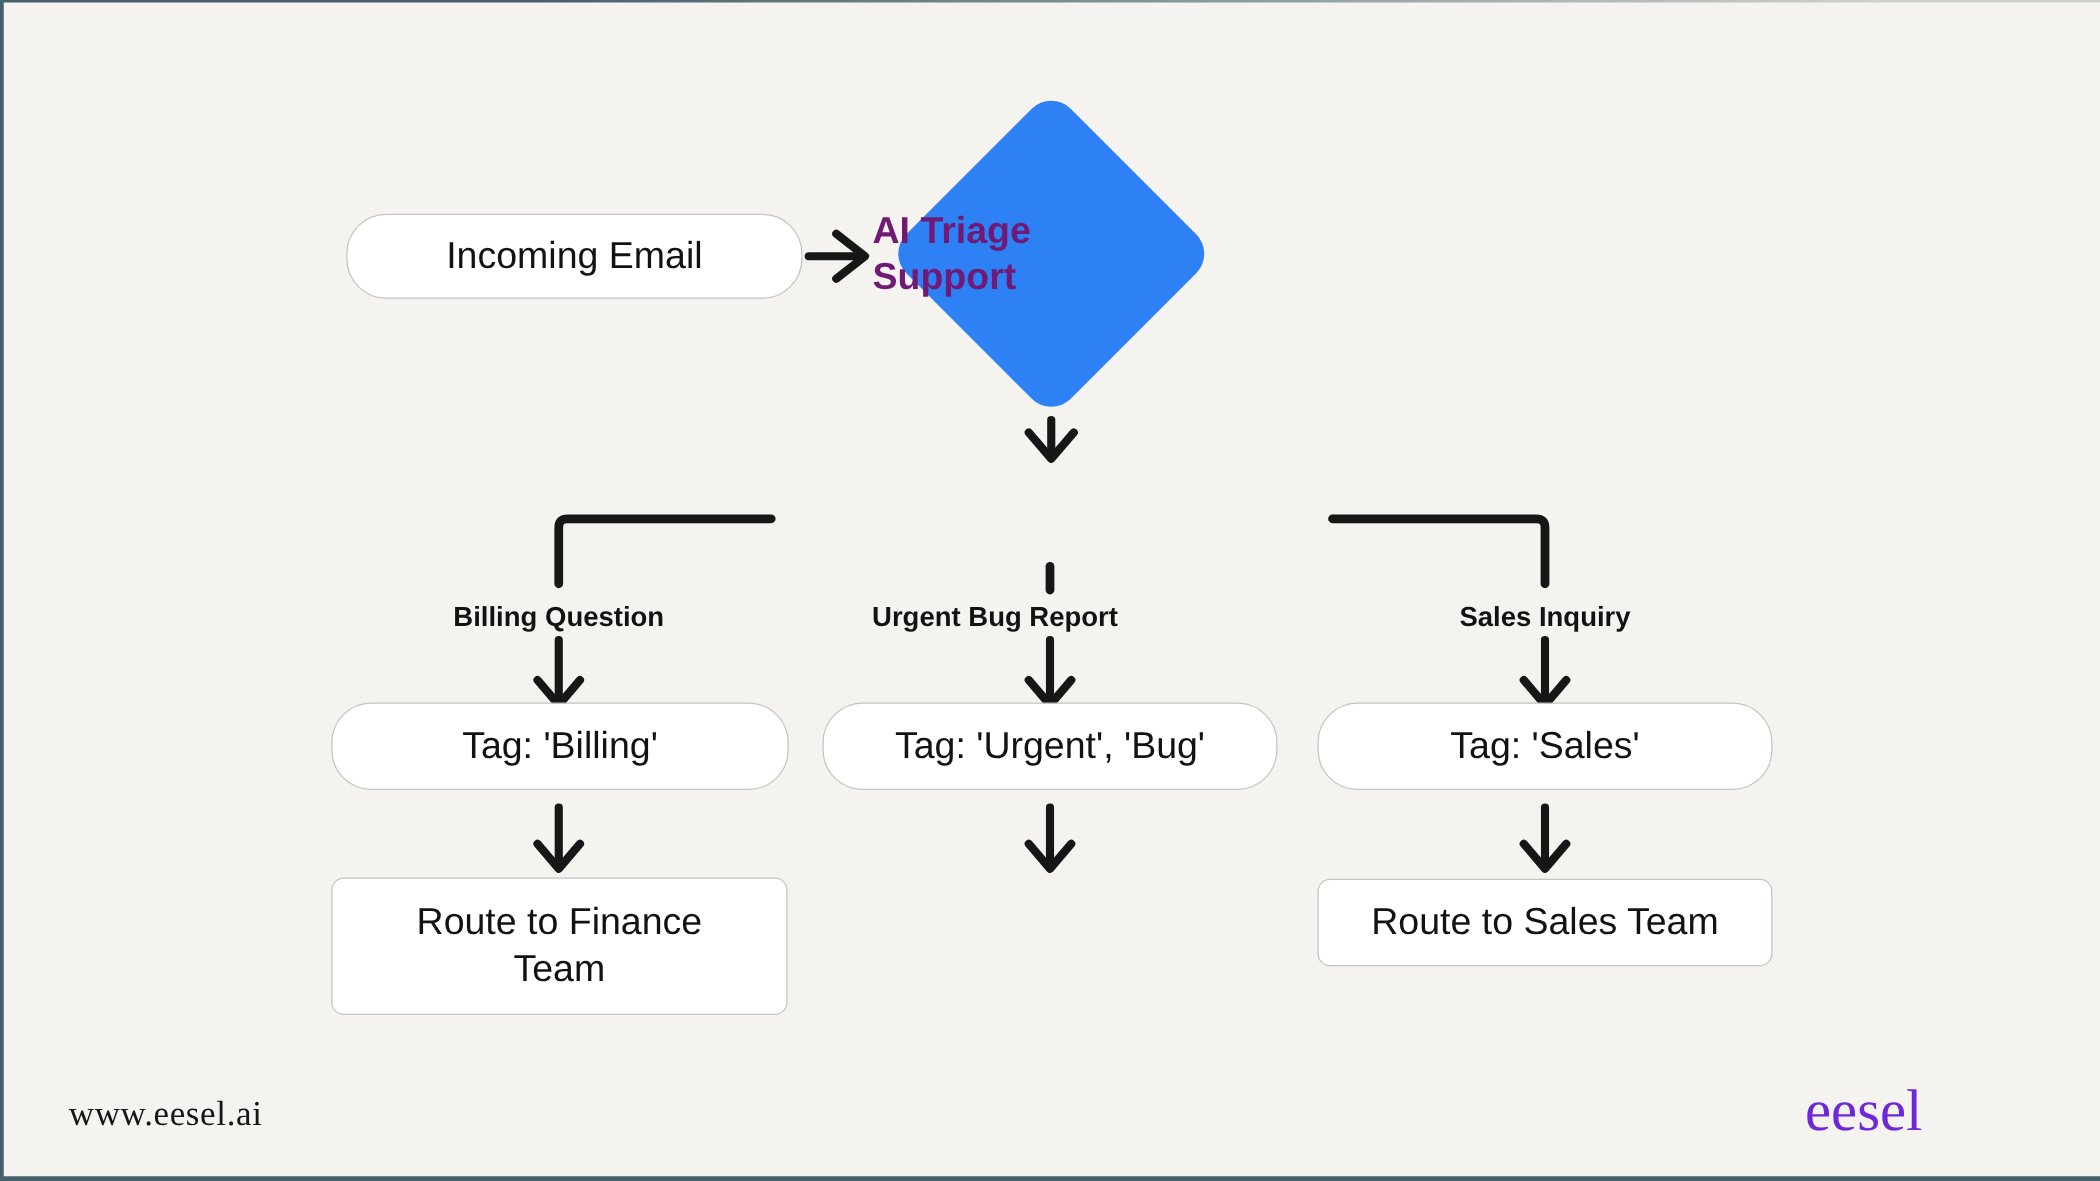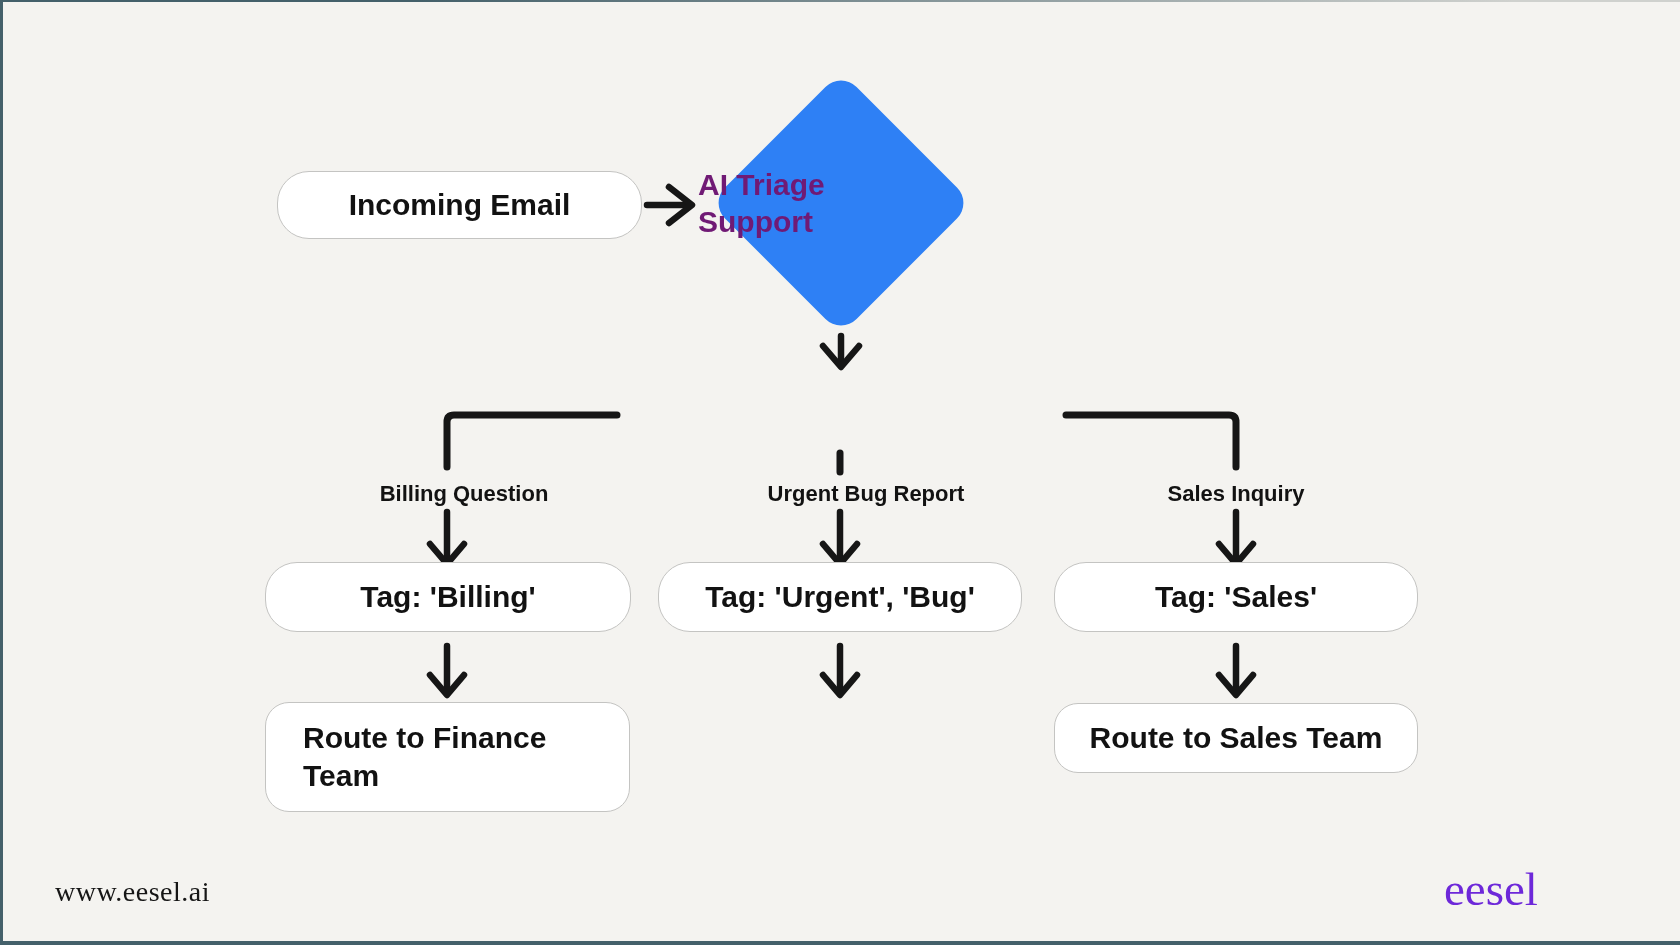--- a/index.html
+++ b/index.html
@@ -18,44 +18,44 @@
 
   
   .edge-left{position:absolute;left:0;top:0;width:3px;height:945px;background:var(--frame);}
   .edge-top{position:absolute;left:0;top:0;width:1680px;height:2px;
             background:linear-gradient(to right, var(--frame) 0%, var(--frame) 25%, #cfd1ce 90%);}
   .edge-bottom{position:absolute;left:0;bottom:0;width:1680px;height:4px;background:var(--frame);}
 
   svg.connectors{position:absolute;left:0;top:0;}
 
   .node{position:absolute;background:var(--node-fill);border:1.5px solid var(--node-border);
-        display:flex;align-items:center;justify-content:center;
-        color:var(--text);font-weight:700;}
+        display:flex;align-items:center;justify-content:center;text-align:center;
+        color:var(--text);font-weight:400;}
 
   .node-start{left:277px;top:171px;width:365px;height:68px;border-radius:32px;font-size:30px;}
   .node-process{left:616px;top:379px;width:451px;height:72px;border-radius:34px;font-size:31px;white-space:nowrap;}
 
   .diamond{position:absolute;left:748px;top:110px;width:186px;height:186px;
            background:var(--accent-blue);border-radius:22px;transform:rotate(45deg);}
   .diamond-label{position:absolute;left:698px;top:110px;width:286px;height:186px;
            display:flex;flex-direction:column;align-items:flex-start;justify-content:center;
            color:#701a75;font-weight:700;font-size:30px;line-height:37px;text-align:center;}
 
   .branch-label{position:absolute;top:481px;transform:translateX(-50%);
                 font-size:22px;font-weight:700;color:var(--text);white-space:nowrap;}
-  .bl-a{left:464px;}
-  .bl-b{left:866px;}
+  .bl-a{left:447px;}
+  .bl-b{left:796px;}
   .bl-c{left:1236px;}
 
   .node-tag{top:562px;height:70px;border-radius:32px;font-size:30px;white-space:nowrap;}
   .tag-a{left:265px;width:366px;}
   .tag-b{left:658px;width:364px;}
   .tag-c{left:1054px;width:364px;}
 
-  .node-route{top:702px;border-radius:24px;font-size:30px;line-height:38px;}
+  .node-route{top:702px;border-radius:10px;font-size:30px;line-height:38px;}
   .route-a{left:265px;width:365px;height:110px;padding:0 37px;}
   .route-b{left:658px;width:364px;height:110px;padding:0 37px;}
   .route-c{left:1054px;width:364px;height:70px;top:703px;white-space:nowrap;}
 
   .footer-url{position:absolute;left:55px;top:876px;font-family:"Liberation Serif", serif;
               font-weight:400;font-size:28px;color:#161616;letter-spacing:0.5px;}
   .brand{position:absolute;left:1444px;top:862px;font-family:"Liberation Serif", serif;
          font-weight:400;font-size:47px;color:#6d28d9;}
 </style>
 </head>

